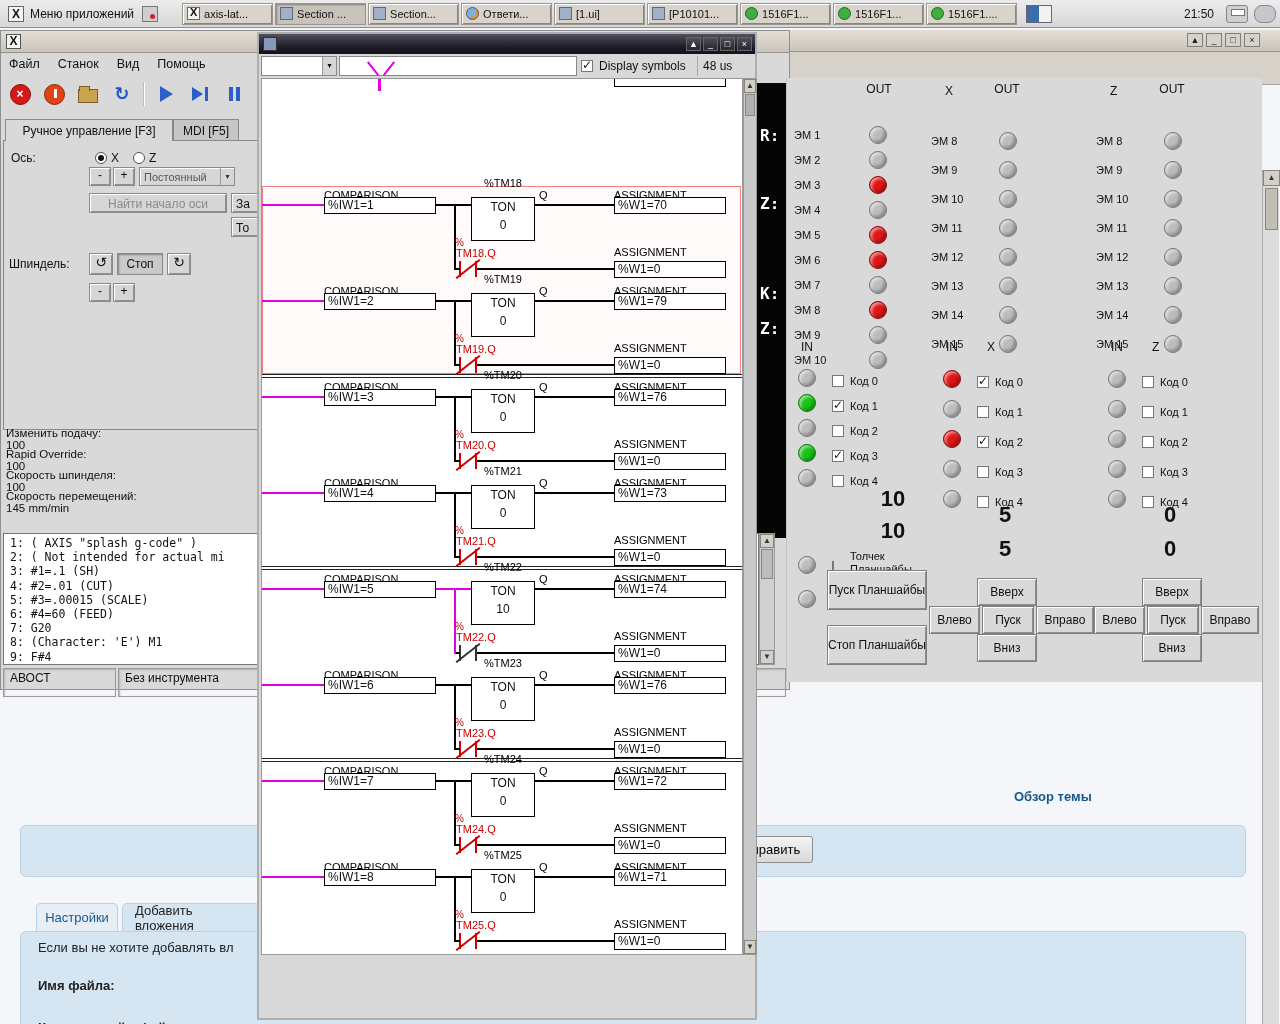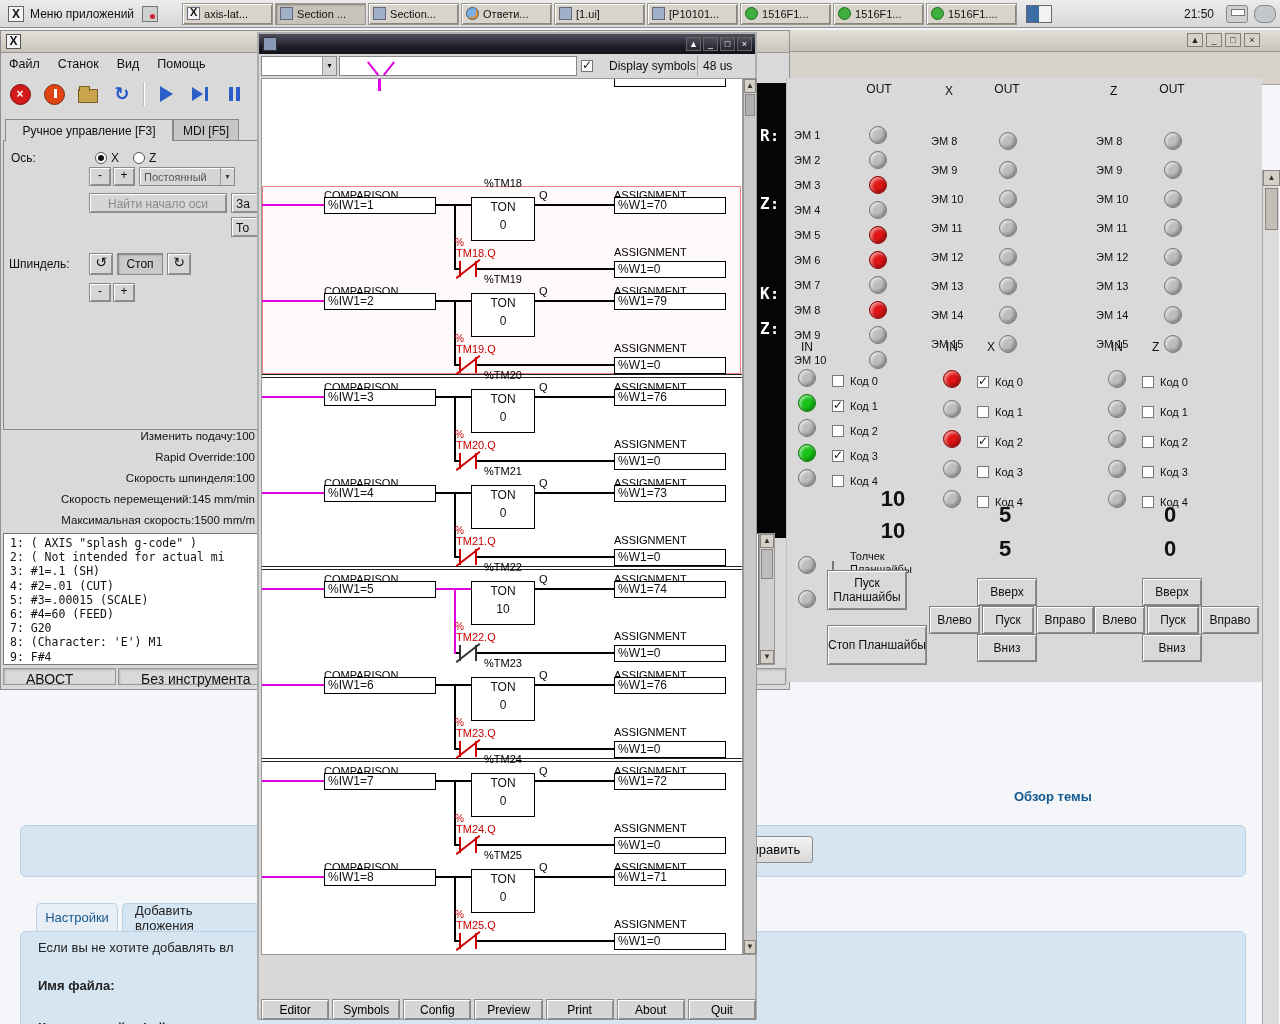--- a/index.html
+++ b/index.html
@@ -83,28 +83,28 @@
   .a-frame{position:absolute;left:2px;top:109px;width:784px;height:290px;border:1px solid #888;}
   .a-label{position:absolute;font-size:12px;}
   .radio{position:absolute;width:12px;height:12px;border-radius:50%;border:1px solid #555;background:#fff;}
   .radio.sel::after{content:"";position:absolute;left:2px;top:2px;width:6px;height:6px;border-radius:50%;background:#111;}
   .sbutton{position:absolute;background:#d6d6d6;border:1px solid #8a8a8a;box-shadow:inset 1px 1px 0 #fff,inset -1px -1px 0 #909090;font-size:12px;text-align:center;}
   .sbutton.pressed{box-shadow:inset 1px 1px 2px #808080;background:#cacaca;}
   .sbutton.disabled{color:#8a8a8a;}
   .combo{position:absolute;background:#d6d6d6;border:1px solid #8a8a8a;box-shadow:inset 1px 1px 0 #fff;font-size:11px;color:#555;display:flex;align-items:center;padding-left:4px;}
   .combo .arr{margin-left:auto;width:14px;height:100%;border-left:1px solid #999;display:flex;align-items:center;justify-content:center;font-size:8px;color:#333;}
   .ovr-list{position:absolute;left:0;top:395px;width:257px;}
-  .ovr-row{display:flex;justify-content:flex-end;height:21px;padding:4px 3px 0 5px;font-size:11.5px;}
+  .ovr-row{display:flex;justify-content:center;height:21px;padding:4px 3px 0 5px;font-size:11.5px;flex-direction:column;}
   .gcode{position:absolute;left:2px;top:502px;width:756px;height:132px;background:#fff;border:1px solid #777;font-family:"DejaVu Sans Mono","Liberation Mono",monospace;font-size:11.5px;line-height:14.2px;padding:2px 0 0 6px;overflow:hidden;}
   .g-scroll{position:absolute;left:758px;top:502px;width:16px;height:132px;background:#d0d0d0;border:1px solid #999;}
   .g-scroll .up{top:0;height:14px;width:14px;line-height:12px;}
   .g-scroll .dn{bottom:0;height:14px;width:14px;line-height:12px;}
   .g-thumb{position:absolute;left:1px;top:15px;width:12px;height:30px;background:#bdbdbd;border:1px solid #8a867e;}
   .a-status{position:absolute;left:0;top:636px;width:788px;height:22px;background:#d9d9d9;}
-  .a-cell{position:absolute;top:1px;height:17px;border:1px solid #9a9a9a;box-shadow:inset 1px 1px 2px #b2b2b2;font-size:14px;padding:2px 0 0 22px;}
+  .a-cell{position:absolute;top:1px;height:29px;border:1px solid #9a9a9a;box-shadow:inset 1px 1px 2px #b2b2b2;font-size:12px;padding:2px 0 0 6px;}
   .preview{position:absolute;left:260px;top:52px;width:528px;height:455px;background:#050505;overflow:hidden;}
   .dro div{position:absolute;left:499px;color:#fff;font-family:"DejaVu Sans Mono","Liberation Mono",monospace;font-weight:bold;font-size:16px;}
   .dro div:nth-of-type(1){top:43px;}
   .dro div:nth-of-type(2){top:111px;}
   .dro div:nth-of-type(3){top:201px;}
   .dro div:nth-of-type(4){top:236px;}
 
   
   #panel{position:absolute;left:786px;top:78px;width:476px;height:604px;background:#d9d9d9;border-left:1px solid #c2c2c2;z-index:20;font-size:11px;}
   .pgroup{position:absolute;top:0;}
@@ -142,21 +142,21 @@
   .l-titlebar{position:absolute;left:0;top:0;width:496px;height:20px;background:linear-gradient(180deg,#50505e 0%,#1d1d28 65%,#12121a 100%);display:flex;align-items:center;}
   .l-title{position:absolute;left:0;width:100%;text-align:center;color:#fff;font-weight:bold;font-size:12px;}
   .l-wicon{position:absolute;left:4px;top:3px;width:14px;height:14px;background:#8898b8;border:1px solid #333;}
   .l-btns{position:absolute;right:3px;top:3px;display:flex;gap:2px;}
   .l-btn{width:15px;height:14px;border:1px solid #666;color:#fff;font-size:9px;line-height:12px;text-align:center;background:rgba(255,255,255,.08);}
   .l-toolbar{position:absolute;left:0;top:20px;width:496px;height:24px;background:#d8d8d8;}
   .l-combo{position:absolute;left:2px;top:2px;width:76px;height:20px;background:#fff;border:1px solid #888;display:flex;}
   .l-combo .arr{margin-left:auto;width:14px;border-left:1px solid #999;background:#d6d6d6;font-size:8px;text-align:center;line-height:18px;}
   .l-entry{position:absolute;left:80px;top:2px;width:238px;height:20px;background:#fff;border:1px solid #888;}
   .l-check{position:absolute;left:322px;top:6px;}
-  .l-checklabel{position:absolute;left:350px;top:5px;font-size:12px;}
+  .l-checklabel{position:absolute;left:340px;top:5px;font-size:12px;}
   .l-scan{position:absolute;left:444px;top:5px;font-size:12px;}
   .l-div{position:absolute;left:438px;top:2px;width:1px;height:20px;background:#aaa;}
   .art{position:absolute;width:2px;height:17px;background:#e000e0;z-index:2;}
   .canvas{position:absolute;left:2px;top:44px;width:482px;height:877px;background:#fff;overflow:hidden;border:1px solid #999;}
   .sel-rect{position:absolute;left:0;top:107px;width:479px;height:188px;background:#fffafa;border:1px solid #f08080;}
   .sep{position:absolute;left:0;width:482px;height:1px;background:#222;}
   .pbox-frag{position:absolute;left:352px;top:0;width:112px;height:8px;border:1px solid #000;border-top:none;}
   .pwire-v{position:absolute;left:116px;top:0;width:3px;height:12px;background:#e000e0;}
   .rungs{position:absolute;inset:0;}
   .rung{position:absolute;left:0;width:482px;height:96px;}
@@ -327,24 +327,20 @@
         <div class="ovr-row">
           <span class="ovr-label">Скорость шпинделя:</span>
           <span class="ovr-val">100</span>
         </div>
 
         <div class="ovr-row">
           <span class="ovr-label">Скорость перемещений:</span>
           <span class="ovr-val">145 mm/min</span>
         </div>
 
-        <div class="ovr-row">
-          <span class="ovr-label">Максимальная скорость:</span>
-          <span class="ovr-val">1500 mm/m</span>
-        </div>
       </div>
 
     <div class="preview">
       <div class="dro">
 
       <div>R:</div>
           <div>Z:</div>
           <div>K:</div>
           <div>Z:</div>
         </div>
@@ -462,21 +458,21 @@
             <span class="led off"></span>
             <span class="cb"></span>
             <span class="plab">Код 4</span>
           </div>
         </div>
       <div class="pval" style="left:60px;top:408px;width:80px;">10</div>
       <div class="pval" style="left:60px;top:440px;width:80px;">10</div>
       <span class="led off abs" style="left:5px;top:478px;"></span>
       <span class="cb abs" style="left:39px;top:484px;"></span>
       <div class="jog-label" style="left:57px;top:472px;width:72px;">Толчек Планшайбы</div>
-      <div class="pbtn" style="left:34px;top:492px;width:80px;height:40px;">Пуск Планшайбы</div>
+      <div class="pbtn" style="left:34px;top:492px;width:100px;height:40px;">Пуск Планшайбы</div>
       <span class="led off abs" style="left:5px;top:512px;"></span>
       <div class="pbtn" style="left:34px;top:547px;width:100px;height:40px;">Стоп Планшайбы</div>
     </div>
 
     <div class="pgroup pg2">
       <div class="phead" style="left:16px;top:6px;">X</div>
       <div class="phead" style="left:58px;top:4px;width:40px;text-align:center;">OUT</div>
       <div class="prow-list">
 
           <div class="prow">
@@ -898,30 +894,20 @@
         </div>
     </div>
 
     <div class="vsb">
       <div class="sbtn up">▲</div>
       <div class="vsb-thumb"></div>
       <div class="sbtn dn">▼</div>
     </div>
 
 
-    <div class="lrow r2">
-
-    <button class="lbtn">Editor</button>
-        <button class="lbtn">Symbols</button>
-        <button class="lbtn">Config</button>
-        <button class="lbtn">Preview</button>
-        <button class="lbtn">Print</button>
-        <button class="lbtn">About</button>
-        <button class="lbtn">Quit</button>
-      </div>
   </div>
 
   <div id="taskbar">
     <div class="appmenu">
       <div class="xlogo">X</div>
       <span>Меню приложений</span>
     </div>
     <div class="launcher"></div>
     <div class="taskbtns">
 

